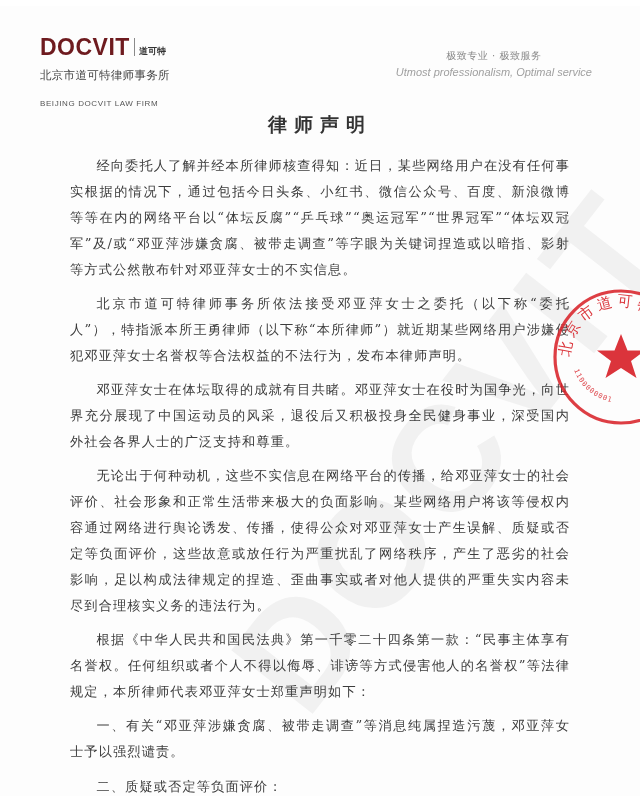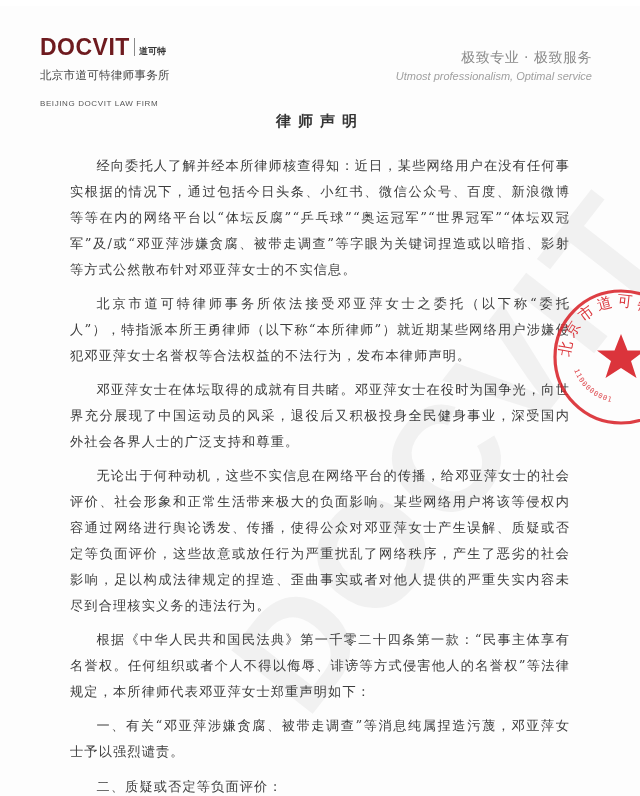--- a/index.html
+++ b/index.html
@@ -64,39 +64,40 @@
     letter-spacing: 0.6px;
     margin-top: 16px;
   }
   .tagline {
     position: absolute;
     right: 48px;
     top: 43px;
     text-align: right;
   }
   .tagline-cn {
-    font-size: 14px;
+    font-size: 10px;
     color: #8a8a8a;
     letter-spacing: 0.5px;
+    text-align: center;
   }
   .tagline-en {
     font-family: "Liberation Sans", sans-serif;
     font-style: italic;
     font-size: 11px;
     color: #a0a0a0;
     margin-top: 3px;
   }
   
   .doc-title {
     position: absolute;
     left: 0;
     width: 640px;
     top: 106px;
     text-align: center;
-    font-size: 15px;
+    font-size: 19px;
     font-weight: bold;
     color: #333;
     letter-spacing: 7px;
   }
   
   .body {
     position: absolute;
     left: 70px;
     top: 147px;
     width: 500px;

